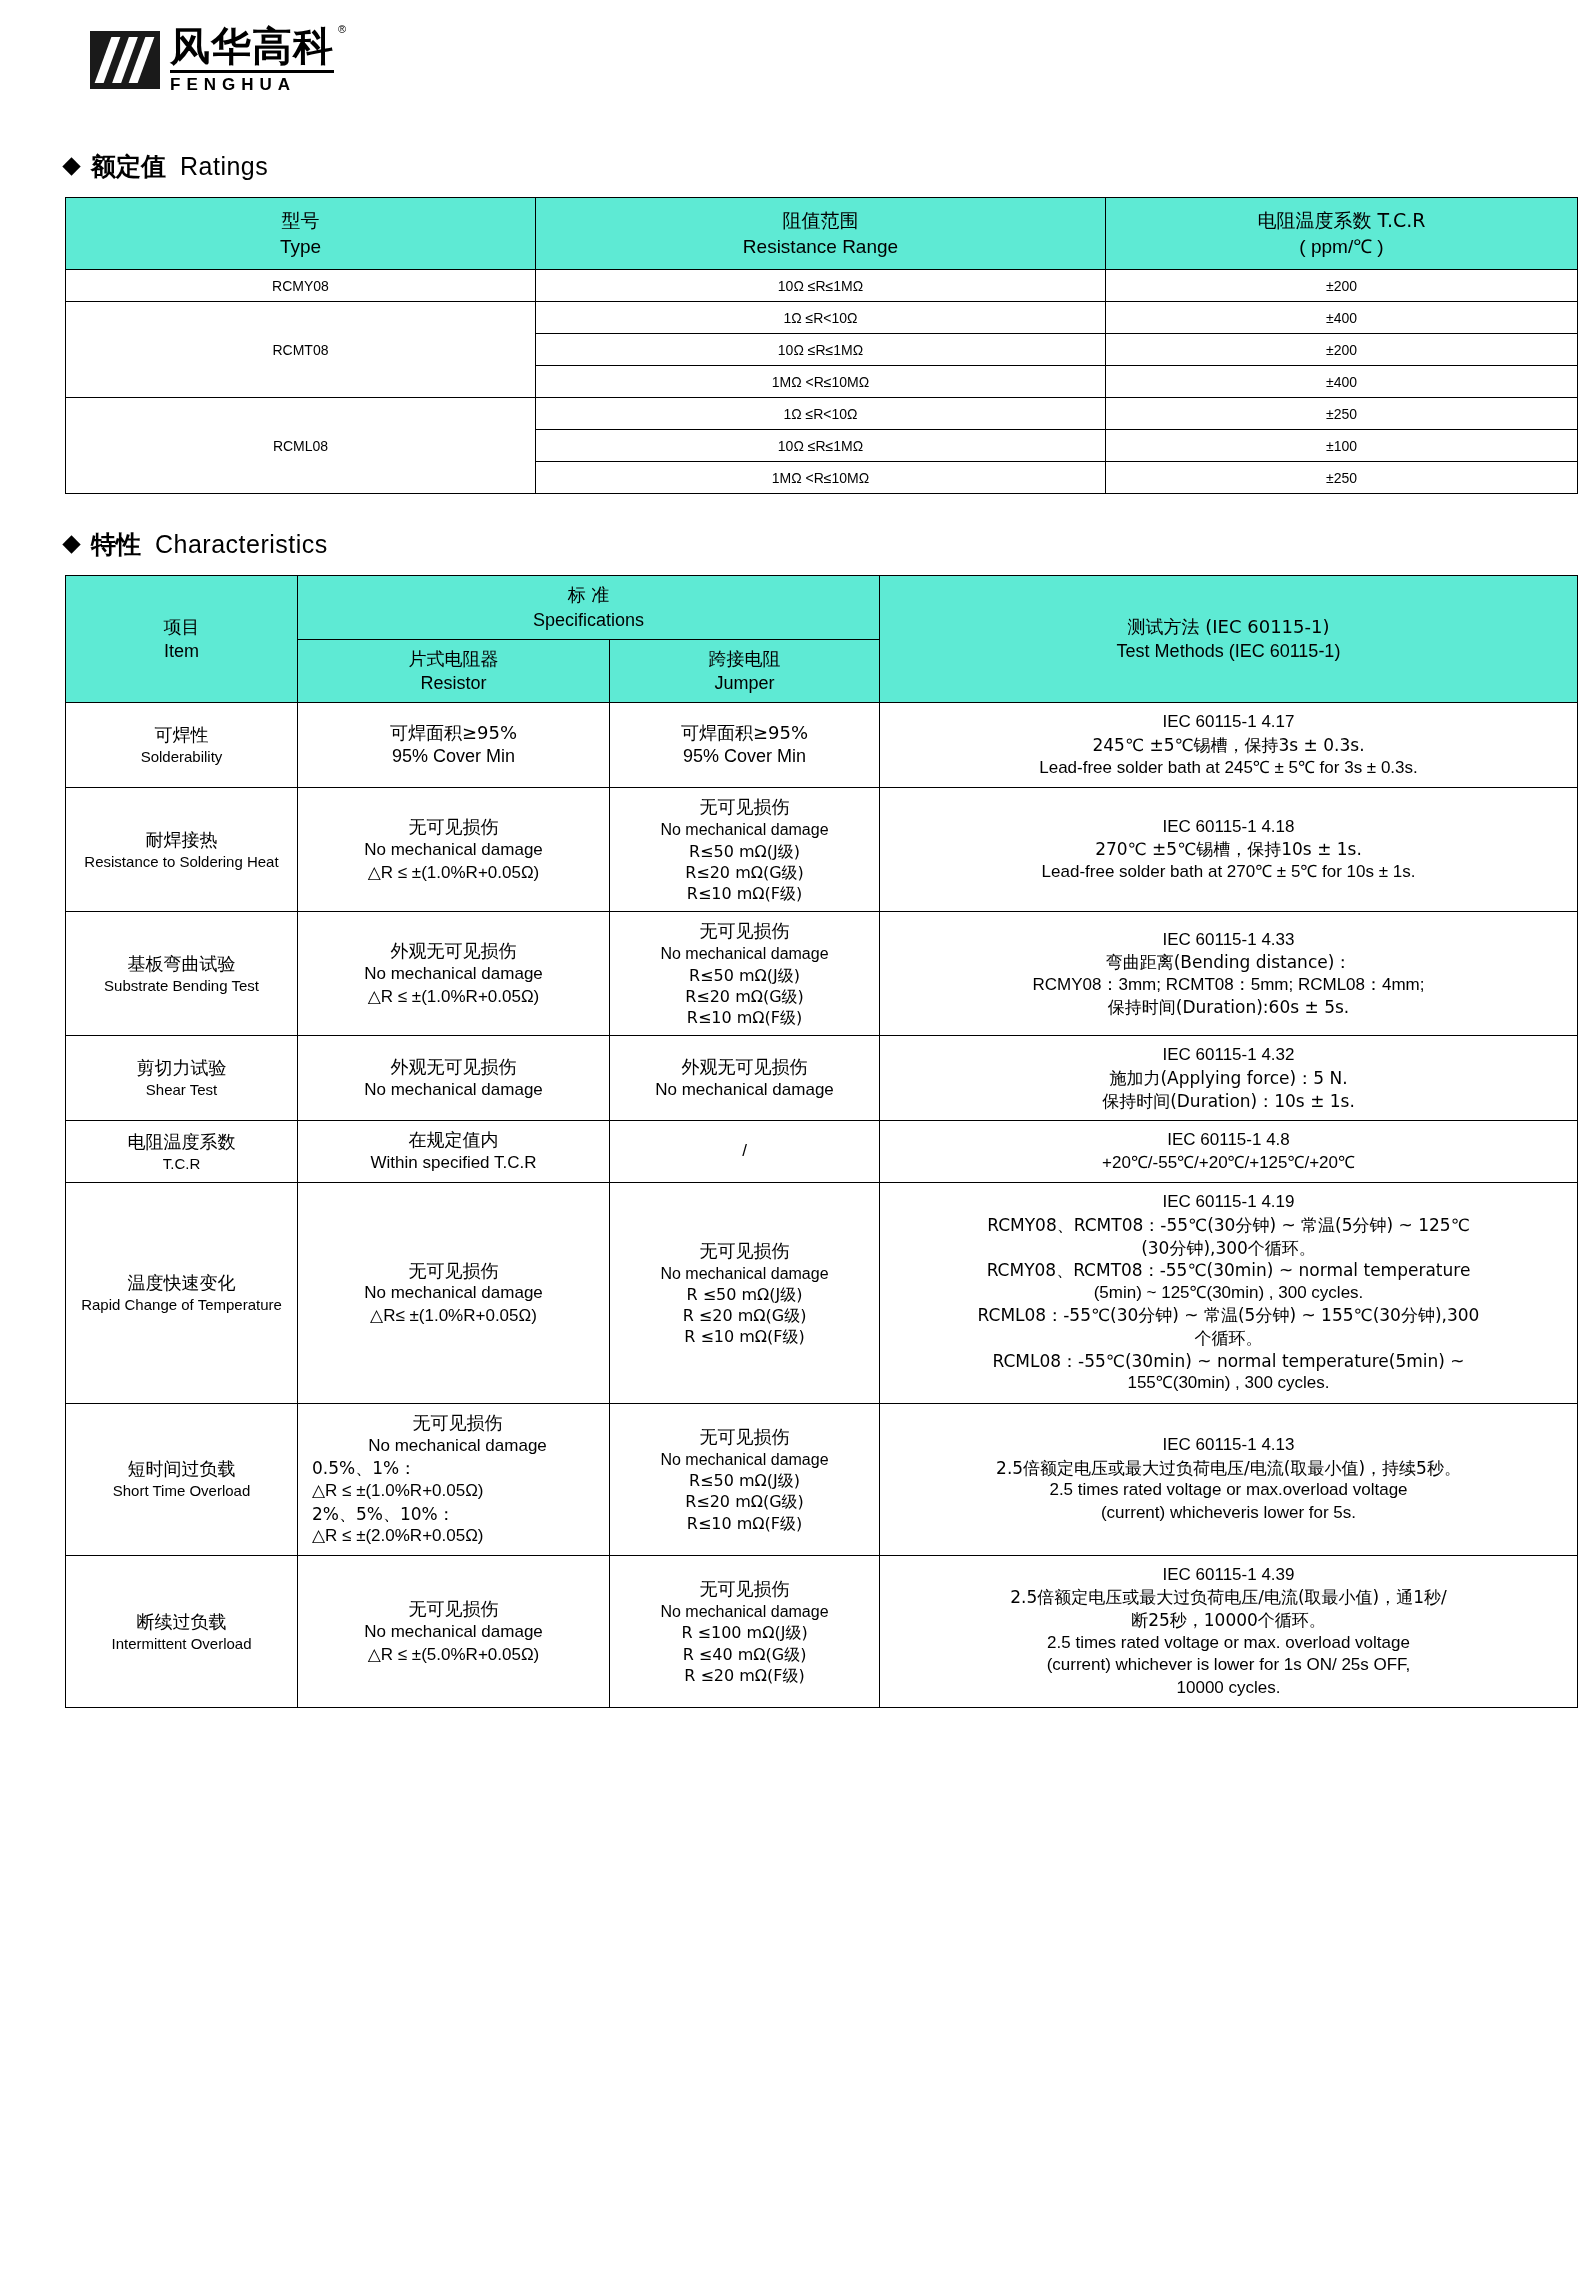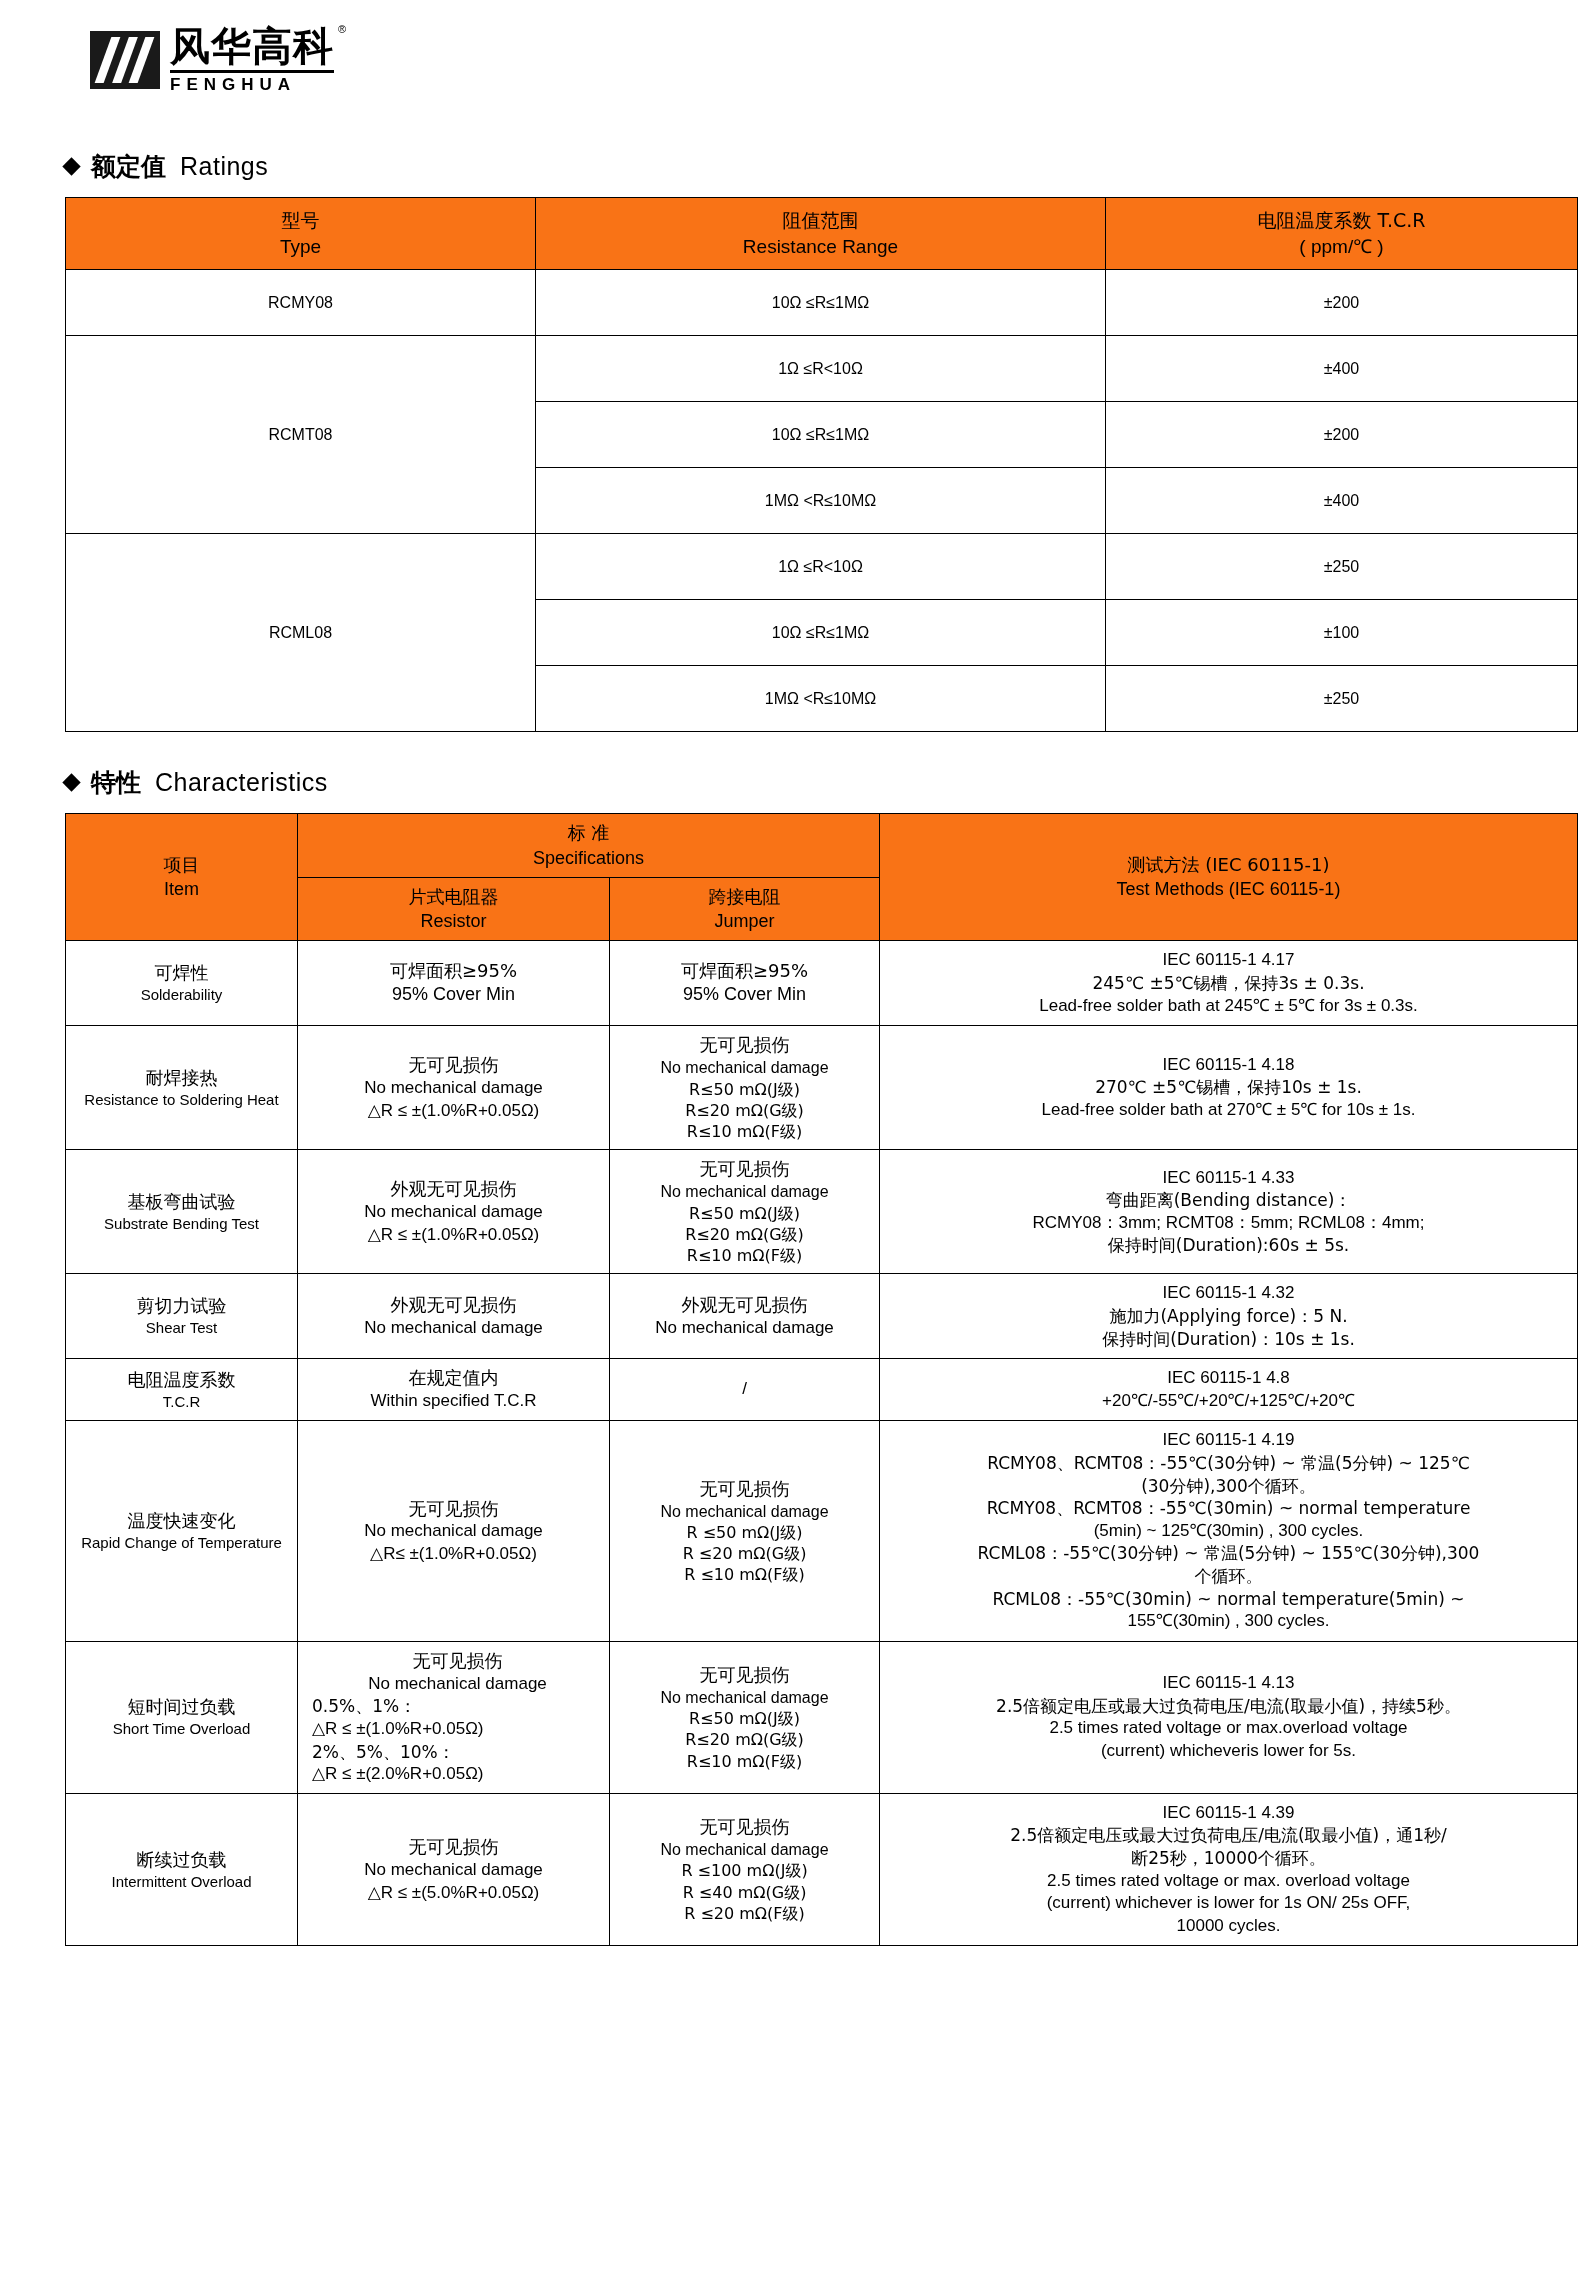--- a/index.html
+++ b/index.html
@@ -131,24 +131,24 @@
     margin-left: 25px;
     table-layout: fixed;
   }
   td, th {
     border: 1px solid #000;
     text-align: center;
     vertical-align: middle;
     font-weight: normal;
     padding: 7px 6px;
   }
-  .hdr { background: #f97316; }
+  .hdr { background: #5eead4; }
 
   
-  .ratings td { font-size: 16px; height: 66px; }
+  .ratings td { font-size: 14px; height: 32px; }
   .ratings .hdr { font-size: 19px; line-height: 1.35; padding: 10px 6px; }
   .ratings .cn { font-family: "DejaVu Sans", sans-serif; }
 
   
   .chars td { font-size: 17px; line-height: 1.33; text-align: center; }
   .chars .hdr { font-size: 18px; line-height: 1.35; }
   .cell-cn { font-family: "DejaVu Sans", sans-serif; }
   .item-cell { font-size: 18px; line-height: 1.4; }
   .item-cell .cn { font-size: 18px; font-family: "DejaVu Sans", sans-serif; }
   .item-cell .en { font-size: 15px; }

